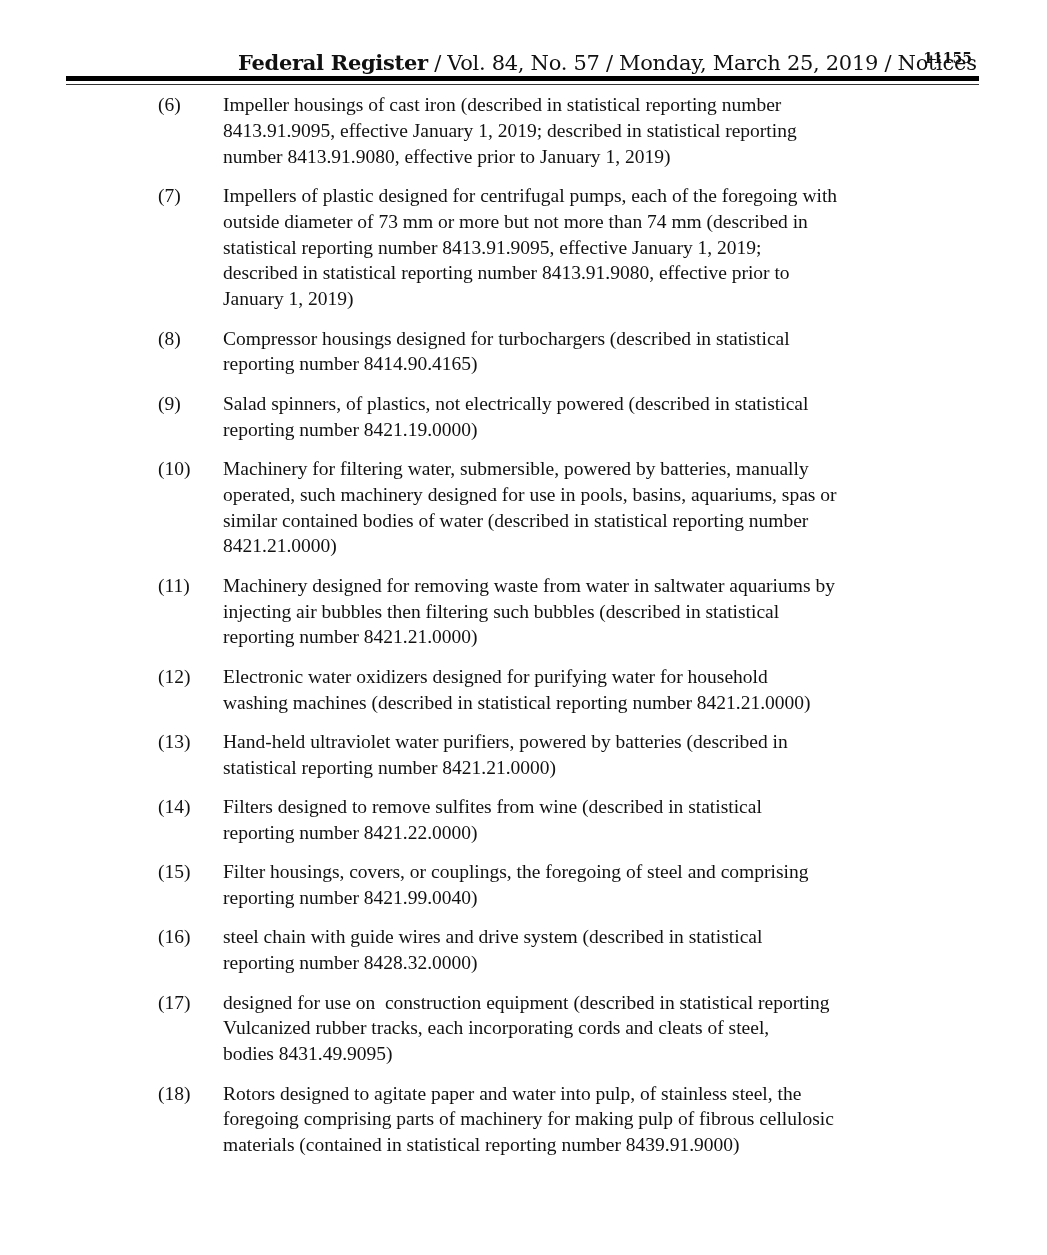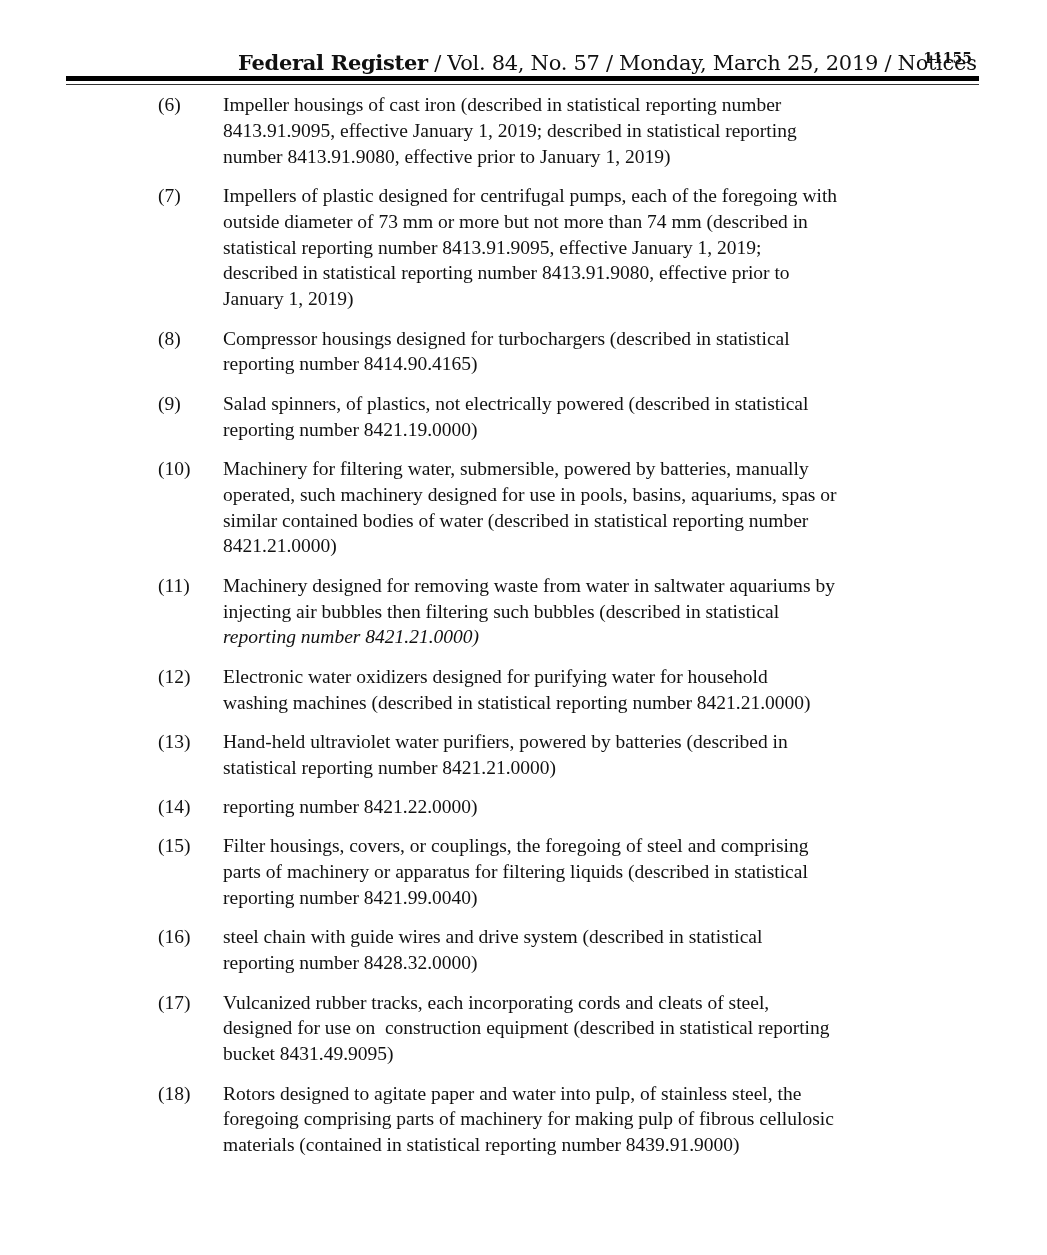--- a/index.html
+++ b/index.html
@@ -65,64 +65,64 @@
         <div style="white-space: pre;">operated, such machinery designed for use in pools, basins, aquariums, spas or</div>
         <div style="white-space: pre;">similar contained bodies of water (described in statistical reporting number</div>
         <div style="white-space: pre;">8421.21.0000)</div>
       </div>
     </div>
     <div class="item">
       <div class="num">(11)</div>
       <div class="txt">
         <div style="white-space: pre;">Machinery designed for removing waste from water in saltwater aquariums by</div>
         <div style="white-space: pre;">injecting air bubbles then filtering such bubbles (described in statistical</div>
-        <div style="white-space: pre; font-style: italic;">reporting number 8421.21.0000)</div>
+        <div style="white-space: pre;">reporting number 8421.21.0000)</div>
       </div>
     </div>
     <div class="item">
       <div class="num">(12)</div>
       <div class="txt">
         <div style="white-space: pre;">Electronic water oxidizers designed for purifying water for household</div>
         <div style="white-space: pre;">washing machines (described in statistical reporting number 8421.21.0000)</div>
       </div>
     </div>
     <div class="item">
       <div class="num">(13)</div>
       <div class="txt">
         <div style="white-space: pre;">Hand-held ultraviolet water purifiers, powered by batteries (described in</div>
         <div style="white-space: pre;">statistical reporting number 8421.21.0000)</div>
       </div>
     </div>
     <div class="item">
       <div class="num">(14)</div>
       <div class="txt">
+        <div style="white-space: pre;">Filters designed to remove sulfites from wine (described in statistical</div>
         <div style="white-space: pre;">reporting number 8421.22.0000)</div>
       </div>
     </div>
     <div class="item">
       <div class="num">(15)</div>
       <div class="txt">
         <div style="white-space: pre;">Filter housings, covers, or couplings, the foregoing of steel and comprising</div>
-        <div style="white-space: pre;">parts of machinery or apparatus for filtering liquids (described in statistical</div>
         <div style="white-space: pre;">reporting number 8421.99.0040)</div>
       </div>
     </div>
     <div class="item">
       <div class="num">(16)</div>
       <div class="txt">
         <div style="white-space: pre;">steel chain with guide wires and drive system (described in statistical</div>
         <div style="white-space: pre;">reporting number 8428.32.0000)</div>
       </div>
     </div>
     <div class="item">
       <div class="num">(17)</div>
       <div class="txt">
+        <div style="white-space: pre;">designed for use on  construction equipment (described in statistical reporting</div>
         <div style="white-space: pre;">Vulcanized rubber tracks, each incorporating cords and cleats of steel,</div>
-        <div style="white-space: pre;">designed for use on  construction equipment (described in statistical reporting</div>
-        <div style="white-space: pre;">bucket 8431.49.9095)</div>
+        <div style="white-space: pre;">bodies 8431.49.9095)</div>
       </div>
     </div>
     <div class="item">
       <div class="num">(18)</div>
       <div class="txt">
         <div style="white-space: pre;">Rotors designed to agitate paper and water into pulp, of stainless steel, the</div>
         <div style="white-space: pre;">foregoing comprising parts of machinery for making pulp of fibrous cellulosic</div>
         <div style="white-space: pre;">materials (contained in statistical reporting number 8439.91.9000)</div>
       </div>
     </div>

